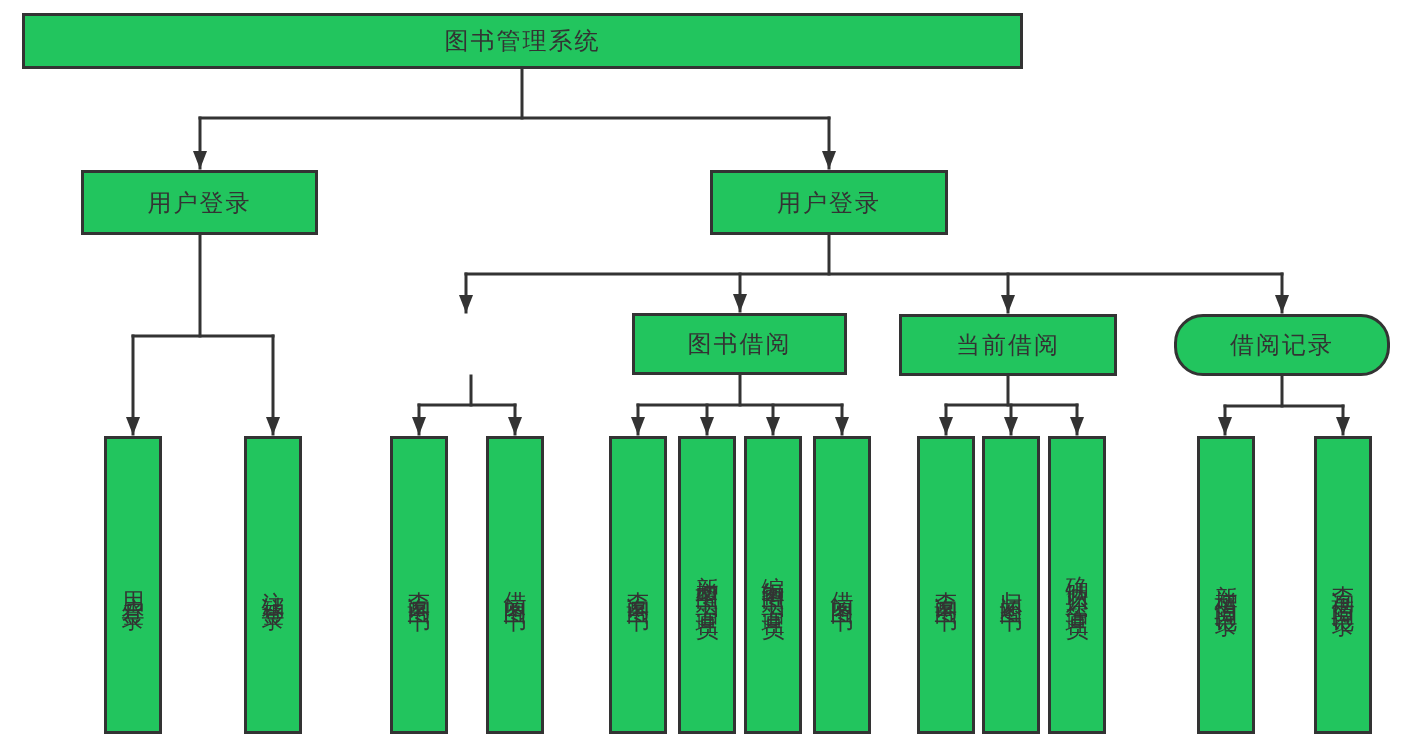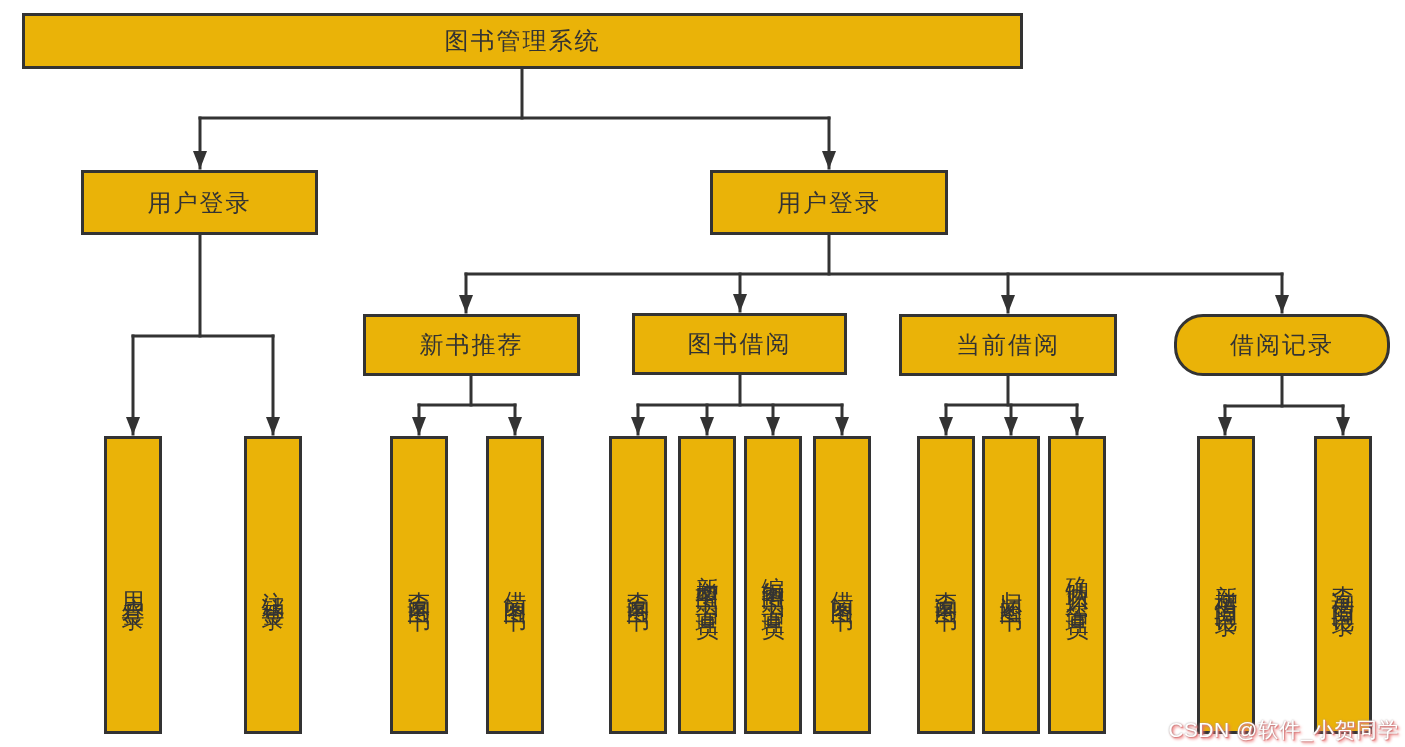--- a/index.html
+++ b/index.html
@@ -12,21 +12,21 @@
     overflow: hidden;
   }
   #wires {
     position: absolute;
     left: 0; top: 0;
     width: 1405px; height: 747px;
   }
   .hbox, .vbox {
     position: absolute;
     box-sizing: border-box;
-    background: #eab308;
+    background: #22c55e;
     border: 3px solid #333333;
     display: flex;
     align-items: center;
     justify-content: center;
     color: #333333;
   }
   .hbox span {
     font-size: 24px;
     letter-spacing: 2px;
     white-space: nowrap;
@@ -123,23 +123,20 @@
     <span>图书管理系统</span>
   </div>
 
   <div class="hbox" style="left:81px; top:170px; width:237px; height:65px;">
     <span>用户登录</span>
   </div>
   <div class="hbox" style="left:710px; top:170px; width:238px; height:65px;">
     <span>用户登录</span>
   </div>
 
-  <div class="hbox" style="left:363px; top:314px; width:217px; height:62px;">
-    <span>新书推荐</span>
-  </div>
   <div class="hbox" style="left:632px; top:313px; width:215px; height:62px;">
     <span>图书借阅</span>
   </div>
   <div class="hbox" style="left:899px; top:314px; width:218px; height:62px;">
     <span>当前借阅</span>
   </div>
   <div class="hbox" style="left:1174px; top:314px; width:216px; height:62px;border-radius:29px;">
     <span>借阅记录</span>
   </div>
 
@@ -180,15 +177,14 @@
     <span>确认归还（管理员）</span>
   </div>
 
   <div class="vbox" style="left:1197px; top:436px; width:58px; height:298px;">
     <span>新增借阅记录</span>
   </div>
   <div class="vbox" style="left:1314px; top:436px; width:58px; height:298px;">
     <span>查询借阅记录</span>
   </div>
 
-  <div class="watermark">CSDN @软件_小贺同学</div>
 
 </div>
 
 </body></html>

